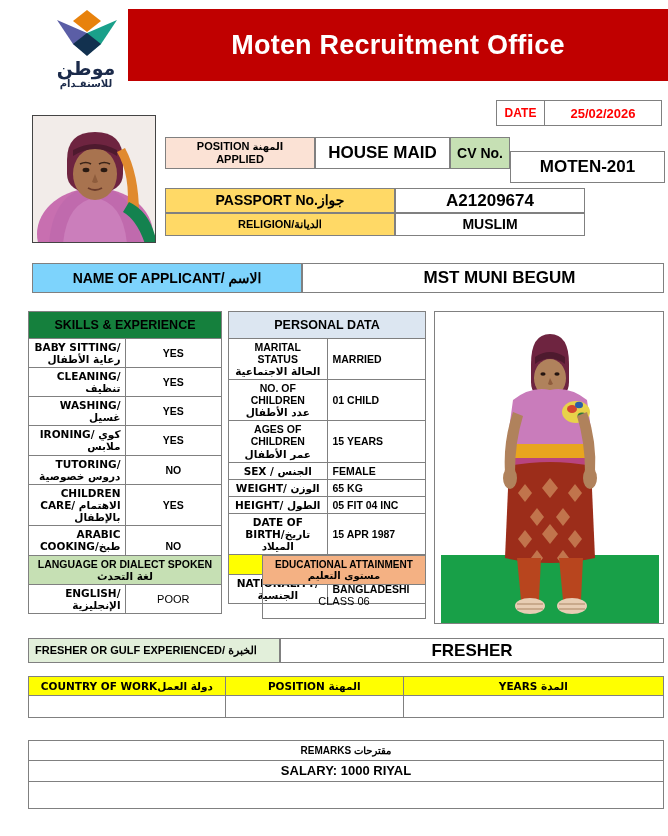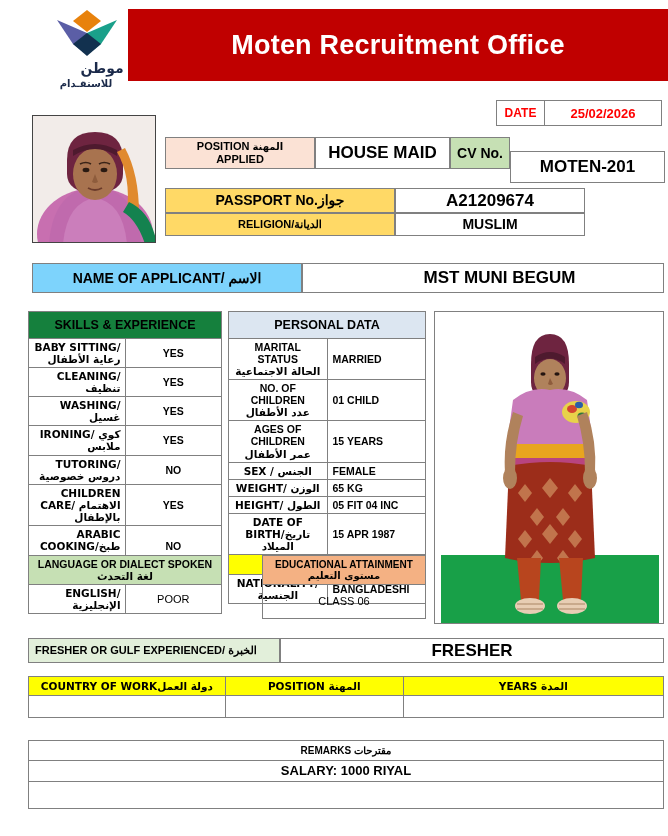--- a/index.html
+++ b/index.html
@@ -10,22 +10,22 @@
     font-family:"Liberation Sans", sans-serif;
     color:#000;
     position:relative;
     overflow:hidden;
   }
 
   
   .header { position:absolute; left:0; top:0; width:668px; height:100px; }
   .logo { position:absolute; left:34px; top:6px; width:104px; height:90px; }
   .logo-mark { position:absolute; left:22px; top:2px; width:62px; height:50px; }
-  .logo-ar1 { position:absolute; left:16px; top:52px; width:104px; text-align:center;
-              font-size:14px; font-weight:bold; color:#1b2a4a; letter-spacing:1px;
+  .logo-ar1 { position:absolute; left:0; top:52px; width:104px; text-align:center;
+              font-size:19px; font-weight:bold; color:#1b2a4a; letter-spacing:1px;
               line-height:20px; font-family:"DejaVu Sans", sans-serif;}
   .logo-ar2 { position:absolute; left:0; top:72px; width:104px; text-align:center;
               font-size:10px; font-weight:bold; color:#1b2a4a; letter-spacing:1px;
               font-family:"DejaVu Sans", sans-serif;}
   .title-bar {
     position:absolute; left:128px; top:9px; width:540px; height:72px;
     background:#c00000; color:#fff;
     display:flex; align-items:center; justify-content:center;
     font-size:27px; font-weight:bold; letter-spacing:.2px;
   }

